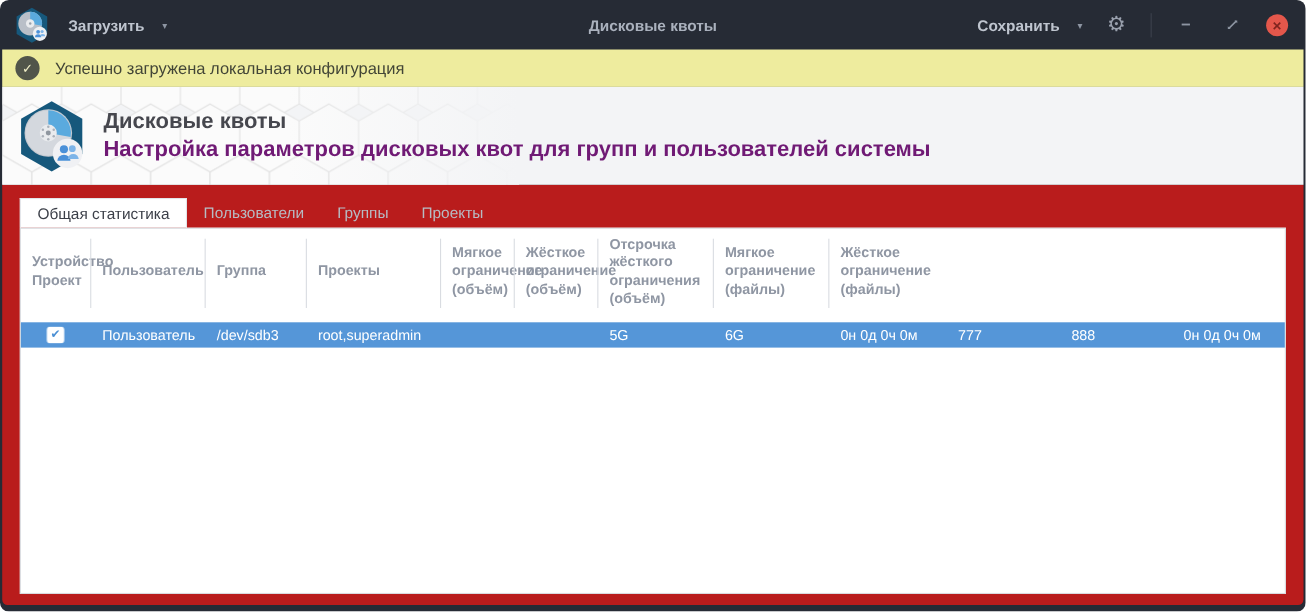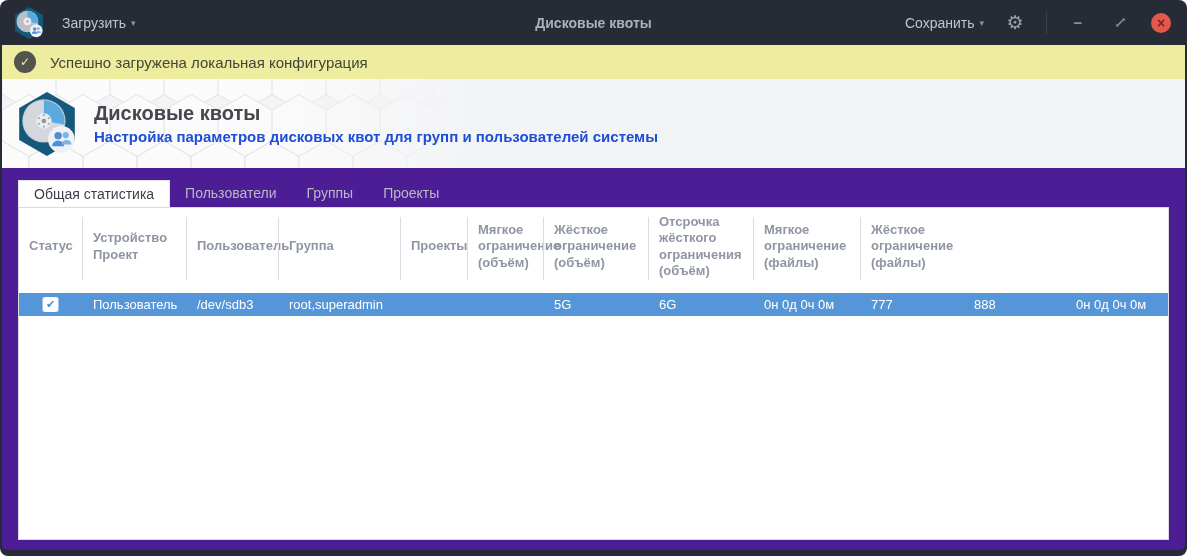--- a/index.html
+++ b/index.html
@@ -15,21 +15,21 @@
 
   
   .titlebar {
     height:45px; flex:0 0 45px; position:relative;
     display:flex; align-items:center;
     color:#c3c9d3; font-size:14px;
     padding:0 14px 0 10px;
   }
   .titlebar-left { display:flex; align-items:center; gap:16px; }
   .app-icon-small { width:34px; height:34px; }
-  .menu-btn { display:flex; align-items:center; gap:5px; cursor:default; font-weight:normal; color:#bfc5cf; }
+  .menu-btn { display:flex; align-items:center; gap:16px; cursor:default; font-weight:bold; color:#bfc5cf; }
   .dropdown-arrow { font-size:9px; color:#8d95a2; line-height:1; padding-top:2px; }
   .titlebar-title {
     position:absolute; left:0; right:0; text-align:center;
     font-weight:bold; color:#aab1bd; pointer-events:none; font-size:14px;
   }
   .titlebar-right { margin-left:auto; display:flex; align-items:center; gap:20px; z-index:1; }
   .gear { font-size:19px; color:#99a0ad; line-height:1; }
   .tb-sep { width:1px; height:22px; background:#3c424e; }
   .win-btn { width:22px; height:22px; display:flex; align-items:center; justify-content:center; color:#8d95a2; }
   .minimize-glyph { font-size:15px; font-weight:bold; }
@@ -57,25 +57,25 @@
   
   .app-header {
     height:89px; flex:0 0 89px; position:relative;
     background:#f3f4f6; overflow:hidden;
     display:flex; align-items:center;
   }
   .hex-bg { position:absolute; left:0; top:0; pointer-events:none; }
   .app-logo { position:relative; width:66px; height:68px; margin:0 14px 0 12px; flex:0 0 66px; }
   .header-text { position:relative; }
   .header-title { font-size:20px; font-weight:bold; color:#46474e; }
-  .header-subtitle { font-size:15px; font-weight:bold; color:#1d4ed8; margin-top:3px; }
+  .header-subtitle { font-size:20px; font-weight:bold; color:#701a75; margin-top:3px; }
 
   
   .main {
-    flex:1 1 auto; background:#4c1d95;
+    flex:1 1 auto; background:#b91c1c;
     padding:12px 16px 10px 16px;
     display:flex; flex-direction:column; min-height:0;
     border-radius:0 0 5px 5px;
   }
   .tab-bar { display:flex; flex:0 0 27px; }
   .tab {
     padding:5px 15px 4px 15px; font-size:14px; color:#b7bbc3;
     white-space:nowrap;
   }
   .tab.active {
@@ -219,21 +219,20 @@
 
   <div class="main">
     <div class="tab-bar">
         <div class="tab active">Общая статистика</div>
         <div class="tab">Пользователи</div>
         <div class="tab">Группы</div>
         <div class="tab">Проекты</div>
       </div>
     <div class="table-panel">
       <div class="thead" id="table-head" style="grid-template-columns: 64px 104px 92px 122px 67px 76px 105px 105px 107px 103px 102px minmax(0px, 1fr);">
-          <div class="th">Статус</div>
           <div class="th">Устройство
 Проект</div>
           <div class="th">Пользователь</div>
           <div class="th">Группа</div>
           <div class="th">Проекты</div>
           <div class="th">Мягкое ограничение (объём)</div>
           <div class="th">Жёсткое ограничение (объём)</div>
           <div class="th">Отсрочка жёсткого ограничения (объём)</div>
           <div class="th">Мягкое ограничение (файлы)</div>
           <div class="th">Жёсткое ограничение (файлы)</div>

